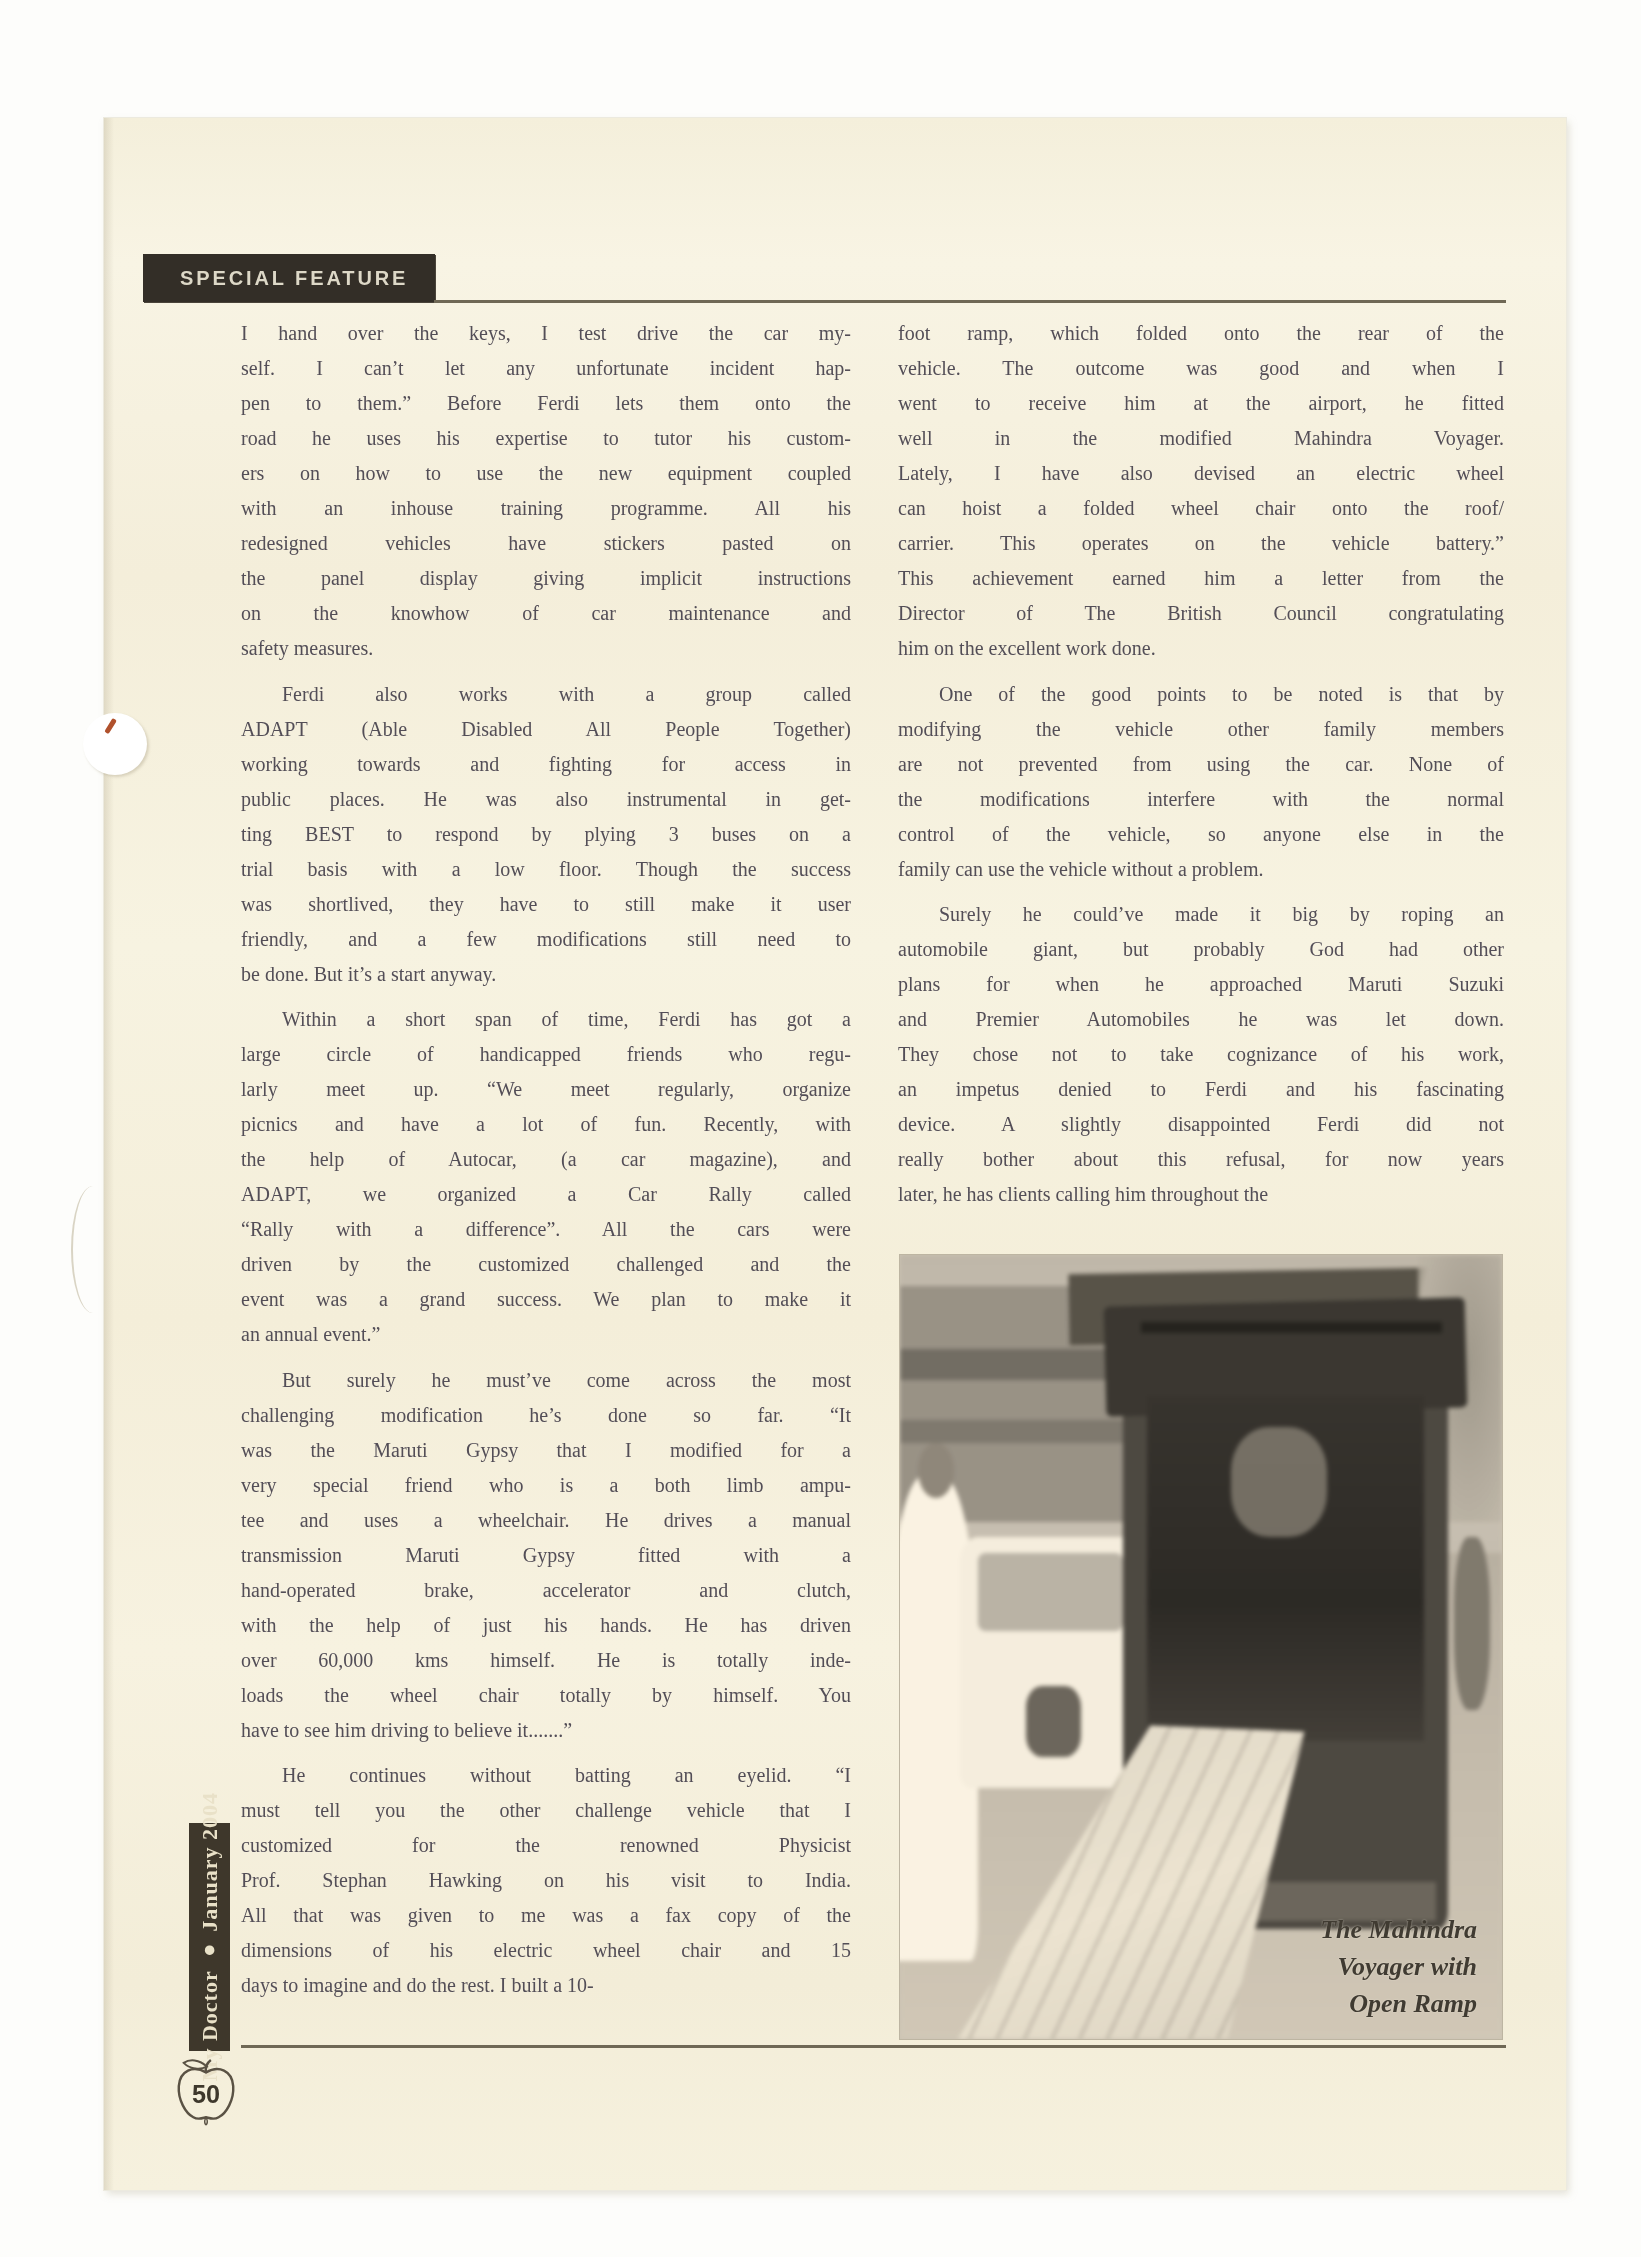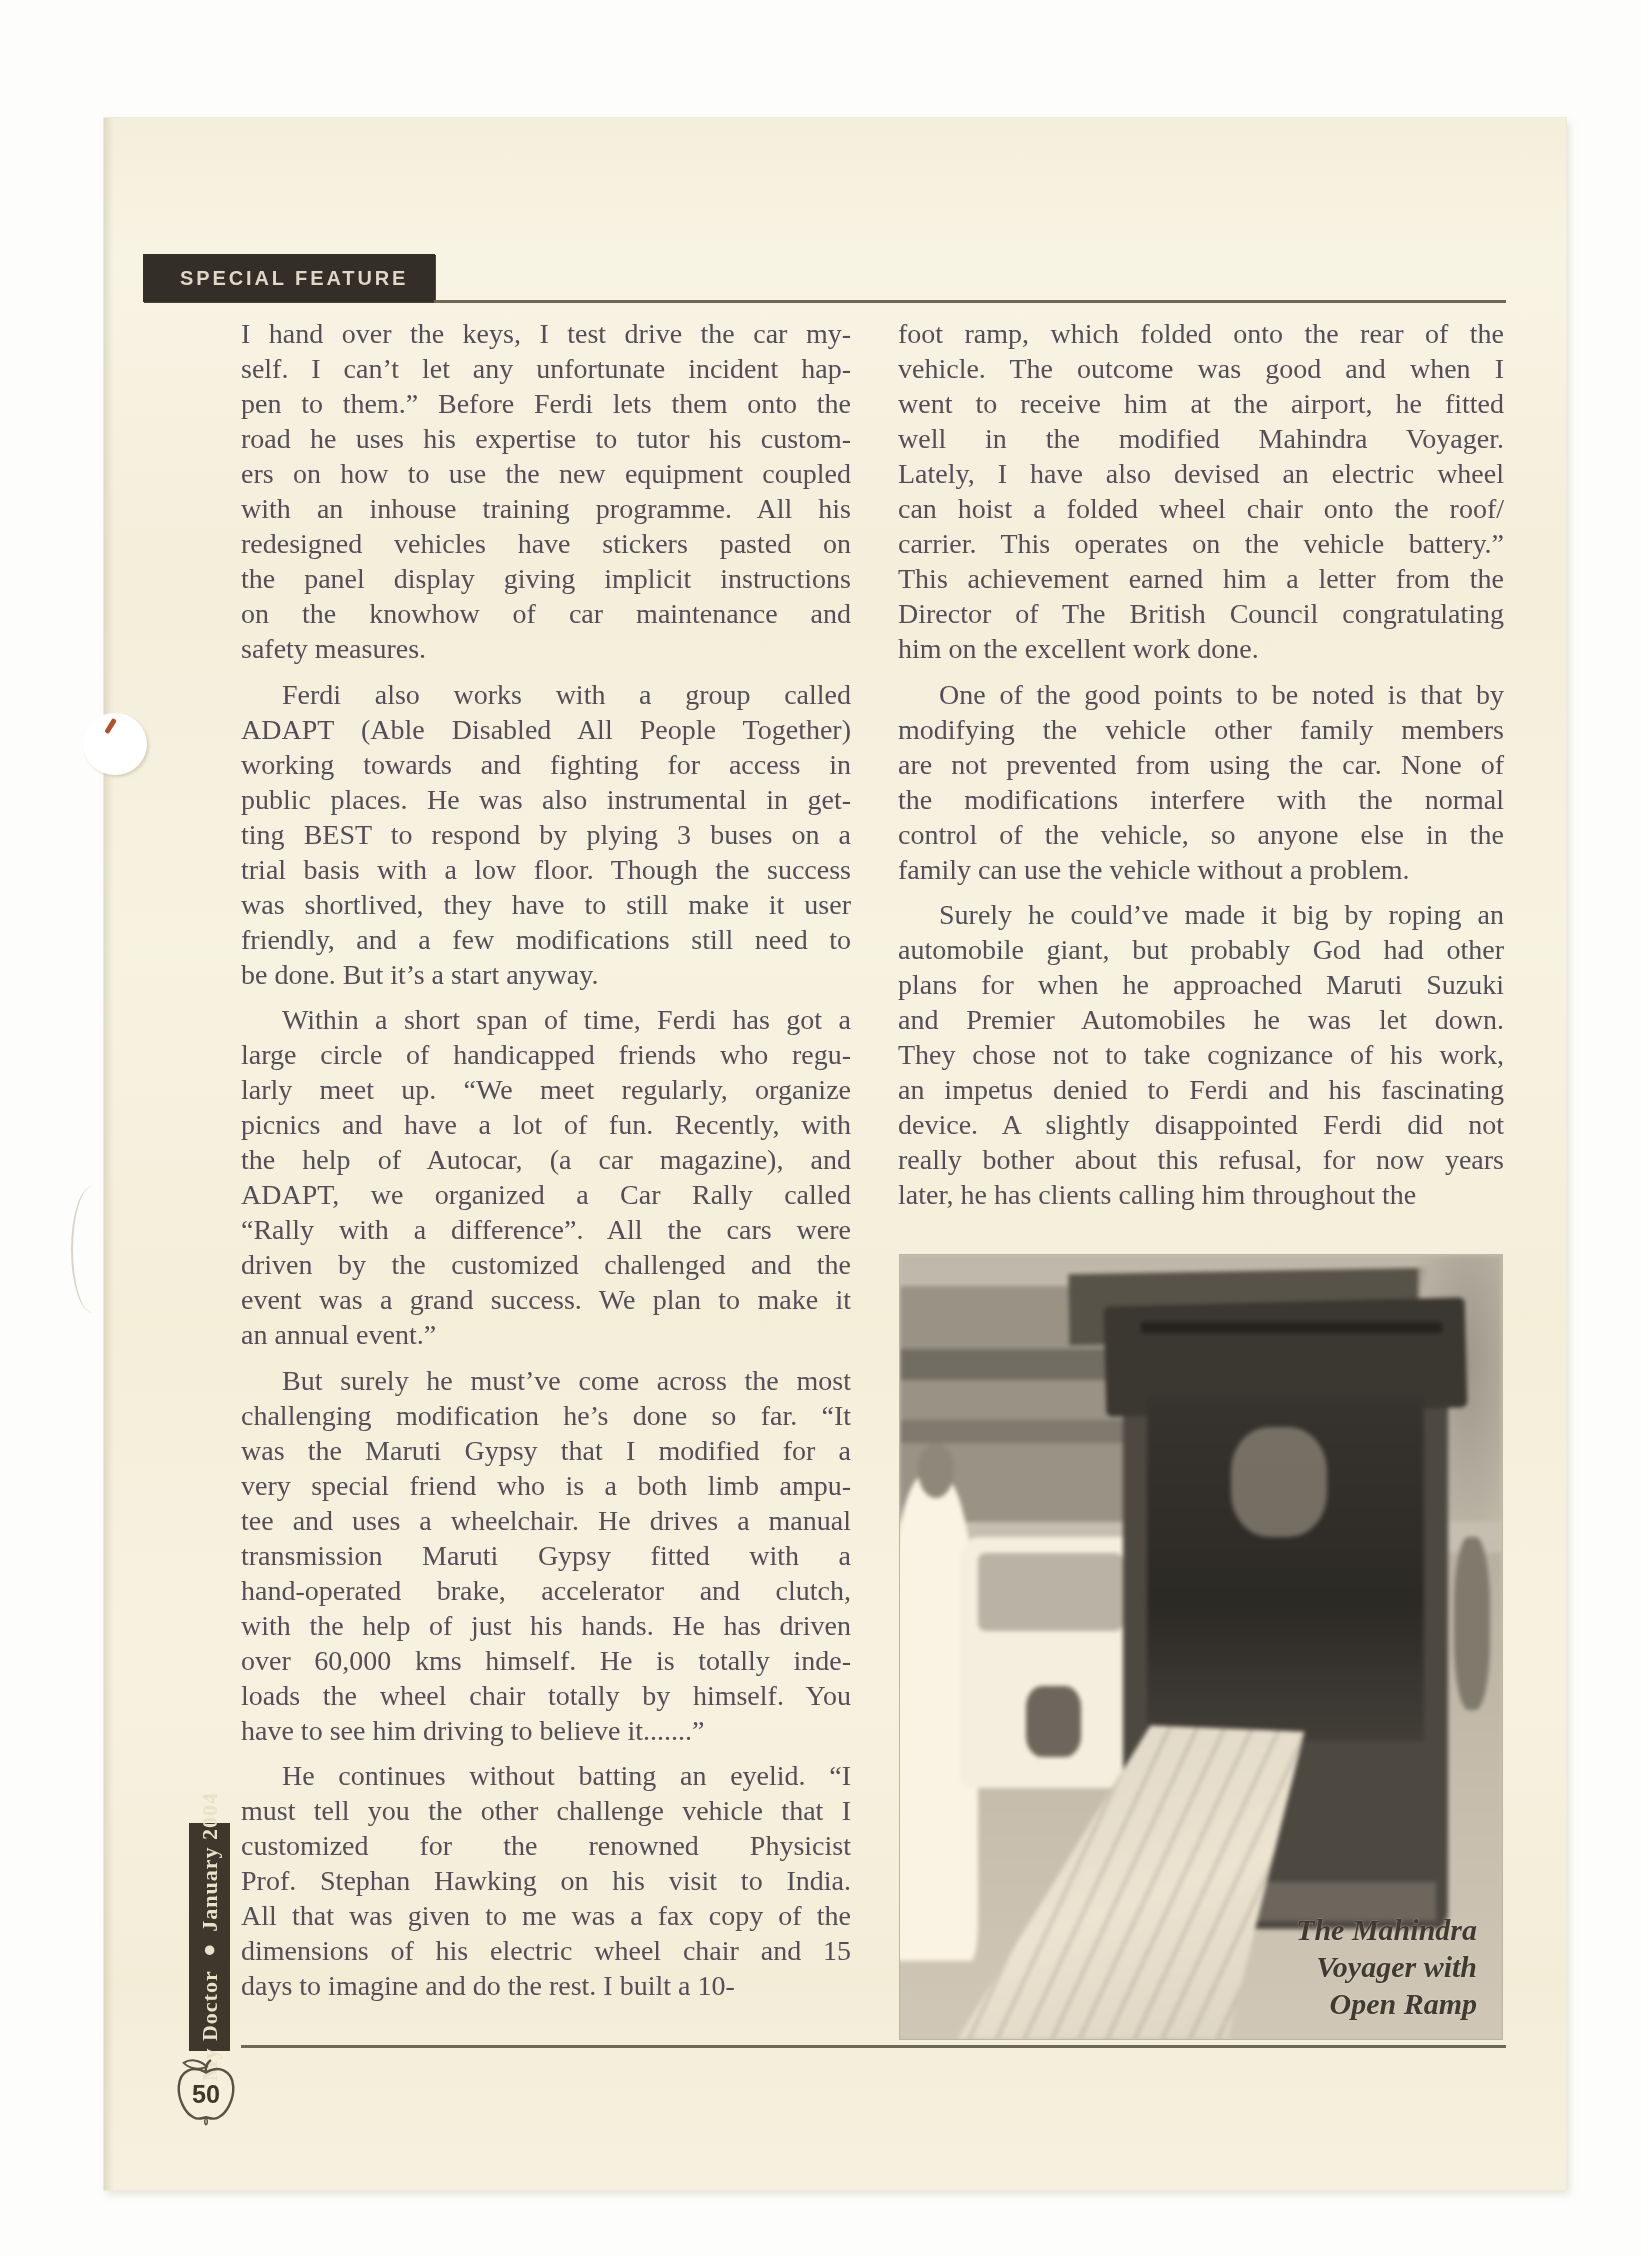--- a/index.html
+++ b/index.html
@@ -27,21 +27,21 @@
   .feature-bar span{
     color:#ddd8c7;font-family:"Liberation Sans","DejaVu Sans",sans-serif;
     font-weight:bold;font-size:20px;letter-spacing:2.9px;padding-left:37px;
   }
   .header-rule{
     position:absolute;left:330px;top:182px;width:1072px;height:2.9px;background:#6f6855;
   }
   
   .col{
     position:absolute;top:198px;width:610px;
-    font-size:28px;color:#534e57;
+    font-size:20px;color:#534e57;
   }
   .col-left{left:137px;}
   .col-right{left:794px;width:606px;}
   .para{margin:0 0 10.6px 0;}
   .para .line{
     height:35px;line-height:35px;
     text-align:justify;text-align-last:justify;
     white-space:normal;overflow:visible;
   }
   .para .line.last{text-align:left;text-align-last:left;}
@@ -49,21 +49,21 @@
   
   .photo{
     position:absolute;left:796px;top:1137px;width:602px;height:784px;
     background:#cac2b2;overflow:hidden;
     box-shadow:0 0 0 1px #bdb5a2;
   }
   .ph{position:absolute;}
   .photo .blurwrap{position:absolute;inset:0;filter:blur(1.9px) saturate(.5) sepia(.18);}
   .caption{
     position:absolute;right:25px;bottom:17.4px;text-align:right;
-    font-style:italic;font-weight:bold;color:#403b32;font-size:30px;line-height:37px;
+    font-style:italic;font-weight:bold;color:#403b32;font-size:26px;line-height:37px;
     text-shadow:0 0 1.9px rgba(245,240,225,.6);
   }
   .bottom-rule{
     position:absolute;left:137px;top:1927px;width:1265px;height:2.9px;background:#6f6855;
   }
   
   .issue-bar{
     position:absolute;left:85px;top:1705px;width:41px;height:228px;
     background:#3e372b;display:flex;align-items:center;justify-content:center;
   }

